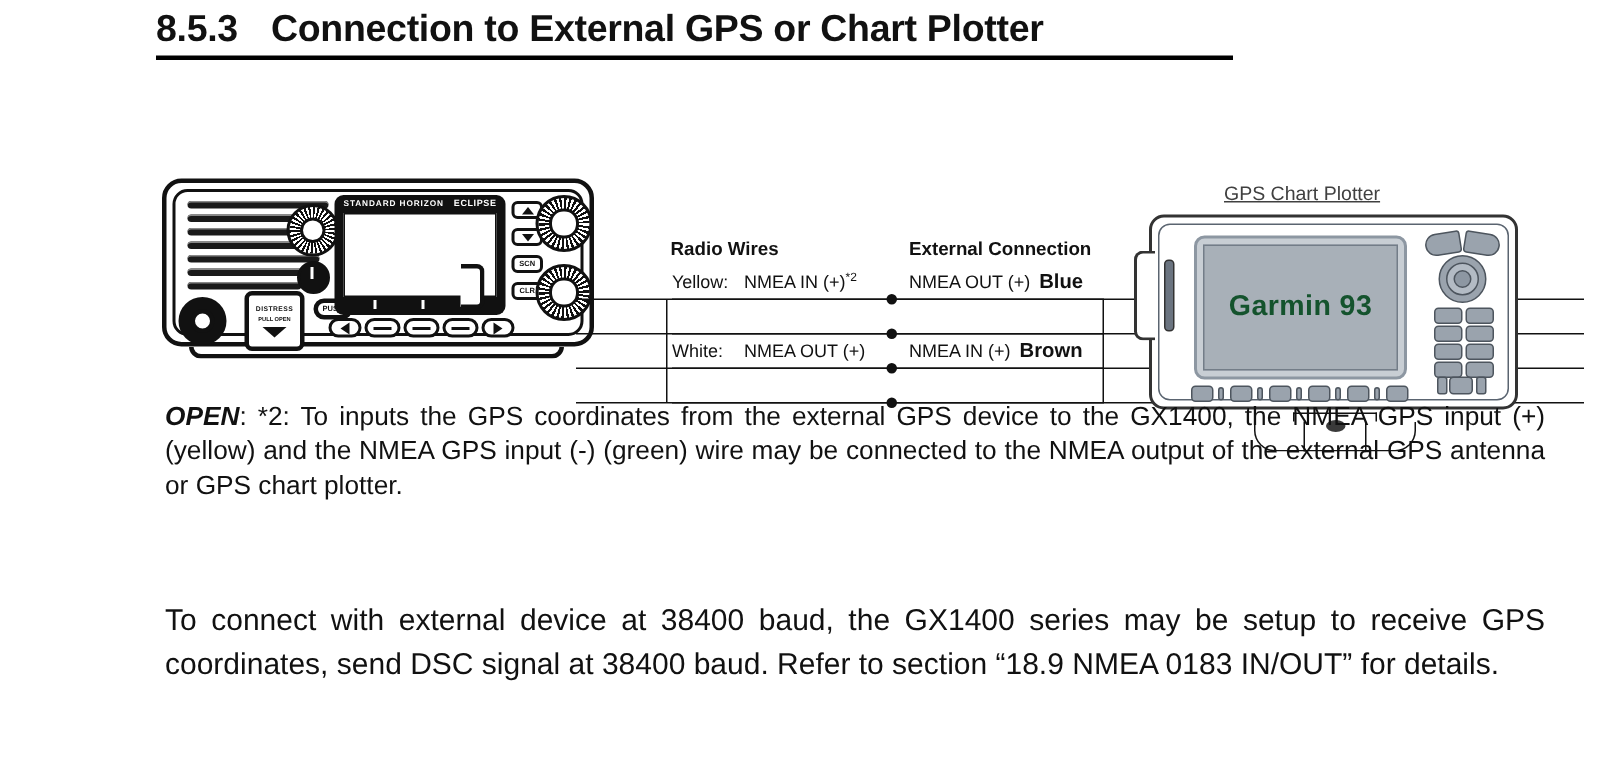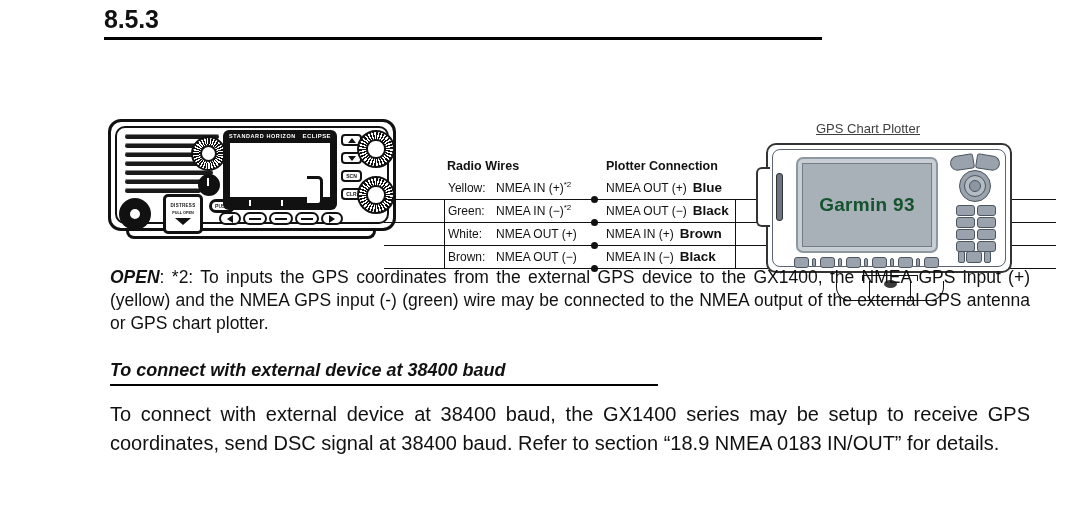--- a/index.html
+++ b/index.html
@@ -353,20 +353,21 @@
   }
 </style>
 </head>
 <body>
 
 <div class="page">
 
   <div class="heading">
     <div class="heading-row">
       <span class="heading-num">8.5.3</span>
+      <span>Connection to External GPS or Chart Plotter</span>
     </div>
     <div class="heading-rule"></div>
   </div>
 
   <div class="figure">
 
     <div class="radio">
       <div class="radio-inner"></div>
 
       <div class="speaker">
@@ -432,21 +433,21 @@
       <div class="knob knob-r1"></div>
       <div class="knob knob-r2"></div>
 
       <div class="radio-tab"></div>
     </div>
     <div class="radio-foot"></div>
 
     <div class="wires">
 
       <div class="wire-hdr hdr-radio">Radio Wires</div>
-      <div class="wire-hdr hdr-plotter">Plotter Connection</div>
+      <div class="wire-hdr hdr-plotter">External Connection</div>
 
       <div class="leftrun">
         <i style="top:40px"></i>
           <i style="top:63px"></i>
           <i style="top:86px"></i>
           <i style="top:109px"></i>
       </div>
 
       <div class="tbox"></div>
       <div class="tline tl1"></div>
@@ -464,46 +465,30 @@
 
       <div class="wrow r0">
         <div class="left">
           <span class="lw">Yellow:</span><span>NMEA IN (+)</span><span class="sup">*2</span>
         </div>
         <div class="right">
           <span>NMEA OUT (+)</span><span class="rc">Blue</span>
         </div>
       </div>
 
-      <div class="wrow r1">
-        <div class="left">
-          <span class="lw">Green:</span><span>NMEA IN (−)</span><span class="sup">*2</span>
-        </div>
-        <div class="right">
-          <span>NMEA OUT (−)</span><span class="rc">Black</span>
-        </div>
-      </div>
 
       <div class="wrow r2">
         <div class="left">
           <span class="lw">White:</span><span>NMEA OUT (+)</span><span class="sup"></span>
         </div>
         <div class="right">
           <span>NMEA IN (+)</span><span class="rc">Brown</span>
         </div>
       </div>
 
-      <div class="wrow r3">
-        <div class="left">
-          <span class="lw">Brown:</span><span>NMEA OUT (−)</span><span class="sup"></span>
-        </div>
-        <div class="right">
-          <span>NMEA IN (−)</span><span class="rc">Black</span>
-        </div>
-      </div>
     </div>
 
     <div class="plotter-label">GPS Chart Plotter</div>
 
     <div class="plotter">
       <div class="plotter-inner"></div>
       <div class="plotter-conn"></div>
       <div class="plotter-conn-tab"></div>
 
       <div class="screen-bezel">
@@ -552,17 +537,16 @@
       <div class="stand-seam ss1"></div>
       <div class="stand-seam ss2"></div>
       <div class="stand-knob"></div>
     </div>
   </div>
 
   <div class="note">
     <b>OPEN</b><span>: *2: To inputs the GPS coordinates from the external GPS device to the GX1400, the NMEA GPS input (+) (yellow) and the NMEA GPS input (-) (green) wire may be connected to the NMEA output of the external GPS antenna or GPS chart plotter.</span>
   </div>
 
-  <div class="subhead">To connect with external device at 38400 baud</div>
 
   <div class="para">To connect with external device at 38400 baud, the GX1400 series may be setup to receive GPS coordinates, send DSC signal at 38400 baud. Refer to section “18.9 NMEA 0183 IN/OUT” for details.</div>
 
 </div>
 
 </body></html>

